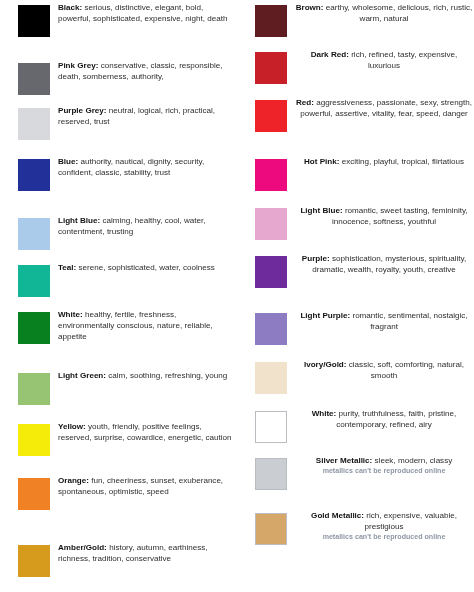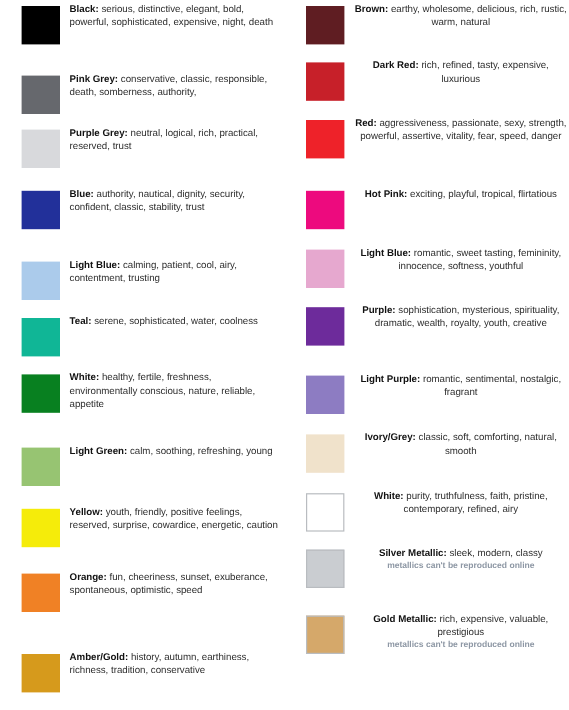--- a/index.html
+++ b/index.html
@@ -98,21 +98,21 @@
       <div class="entry" style="top: 108px;">
         <div class="swatch" style="background: rgb(216, 217, 220);"></div>
         <div class="text"><span class="cname">Purple Grey:</span><span class="cdesc"> neutral, logical, rich, practical, reserved, trust</span></div>
       </div>
       <div class="entry" style="top: 159px;">
         <div class="swatch" style="background: rgb(34, 48, 154);"></div>
         <div class="text"><span class="cname">Blue:</span><span class="cdesc"> authority, nautical, dignity, security, confident, classic, stability, trust</span></div>
       </div>
       <div class="entry" style="top: 218px;">
         <div class="swatch" style="background: rgb(171, 203, 235);"></div>
-        <div class="text"><span class="cname">Light Blue:</span><span class="cdesc"> calming, patient, cool, airy, contentment, trusting</span></div>
+        <div class="text"><span class="cname">Light Blue:</span><span class="cdesc"> calming, healthy, cool, water, contentment, trusting</span></div>
       </div>
       <div class="entry" style="top: 265px;">
         <div class="swatch" style="background: rgb(16, 182, 150);"></div>
         <div class="text"><span class="cname">Teal:</span><span class="cdesc"> serene, sophisticated, water, coolness</span></div>
       </div>
       <div class="entry" style="top: 312px;">
         <div class="swatch" style="background: rgb(8, 128, 32);"></div>
         <div class="text"><span class="cname">White:</span><span class="cdesc"> healthy, fertile, freshness, environmentally conscious, nature, reliable, appetite</span></div>
       </div>
       <div class="entry" style="top: 373px;">
@@ -156,21 +156,21 @@
       <div class="entry" style="top: 256px;">
         <div class="swatch" style="background: rgb(109, 43, 155);"></div>
         <div class="text"><span class="cname">Purple:</span><span class="cdesc"> sophistication, mysterious, spirituality, dramatic, wealth, royalty, youth, creative</span></div>
       </div>
       <div class="entry" style="top: 313px;">
         <div class="swatch" style="background: rgb(141, 124, 194);"></div>
         <div class="text"><span class="cname">Light Purple:</span><span class="cdesc"> romantic, sentimental, nostalgic, fragrant</span></div>
       </div>
       <div class="entry" style="top: 362px;">
         <div class="swatch" style="background: rgb(240, 226, 203);"></div>
-        <div class="text"><span class="cname">Ivory/Grey:</span><span class="cdesc"> classic, soft, comforting, natural, smooth</span></div>
+        <div class="text"><span class="cname">Ivory/Gold:</span><span class="cdesc"> classic, soft, comforting, natural, smooth</span></div>
       </div>
       <div class="entry" style="top: 411px;">
         <div class="swatch bordered" style="background: rgb(255, 255, 255);"></div>
         <div class="text"><span class="cname">White:</span><span class="cdesc"> purity, truthfulness, faith, pristine, contemporary, refined, airy</span></div>
       </div>
       <div class="entry" style="top: 458px;">
         <div class="swatch bordered" style="background: rgb(202, 205, 209);"></div>
         <div class="text"><span class="cname">Silver Metallic:</span><span class="cdesc"> sleek, modern, classy</span><span class="note">metallics can't be reproduced online</span></div>
       </div>
       <div class="entry" style="top: 513px;">

